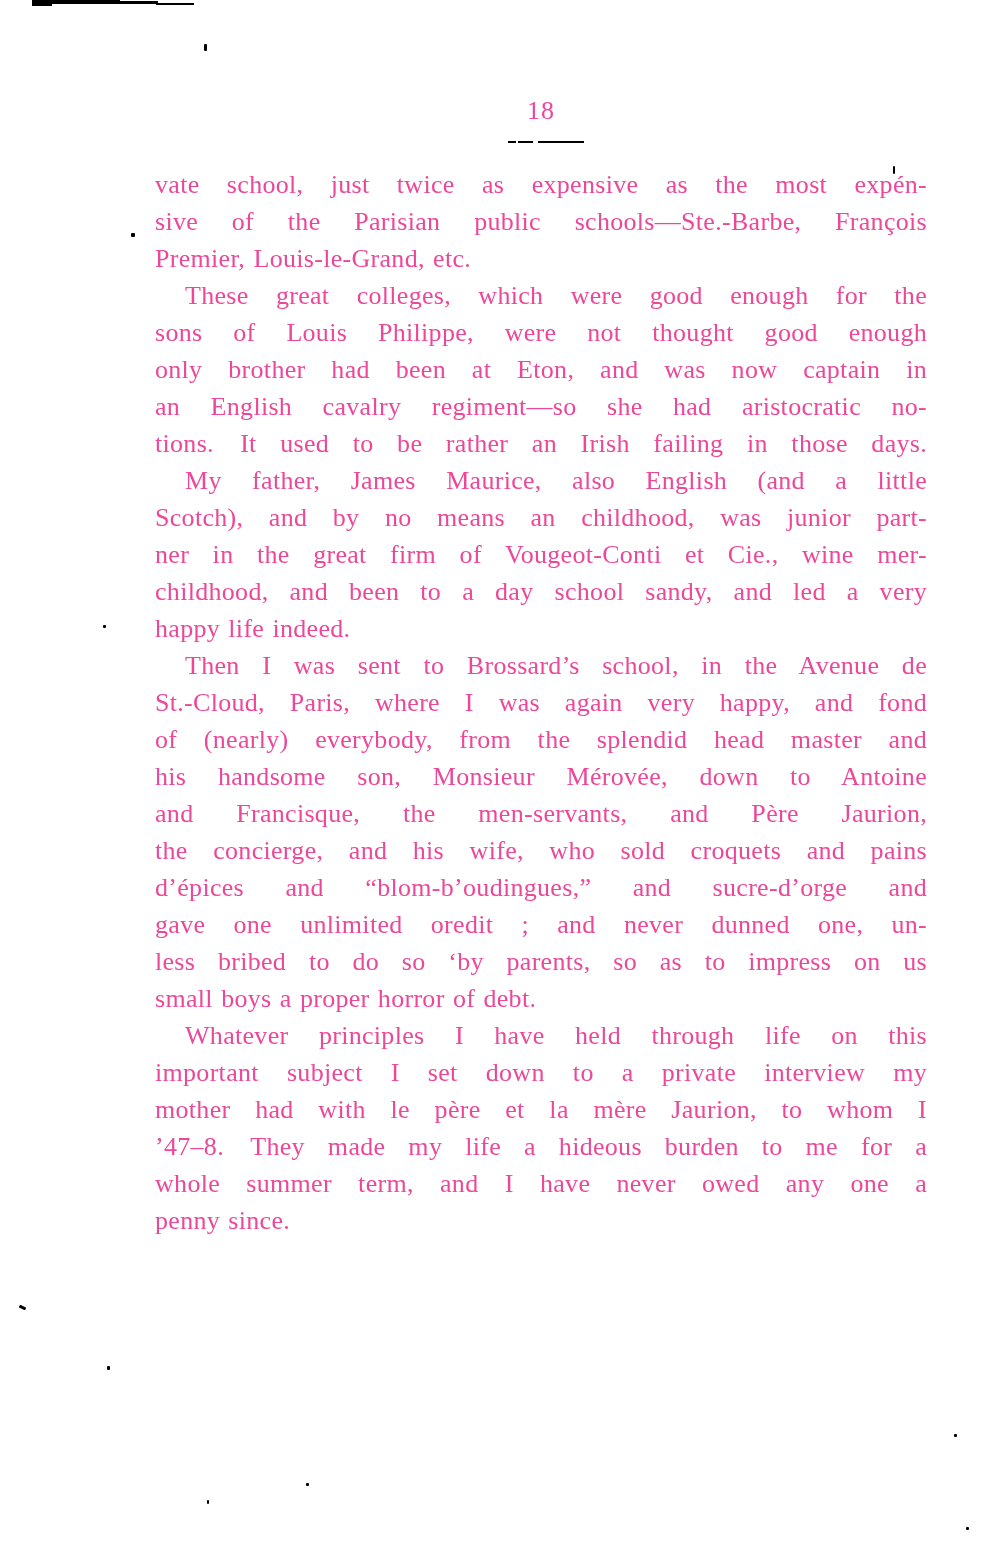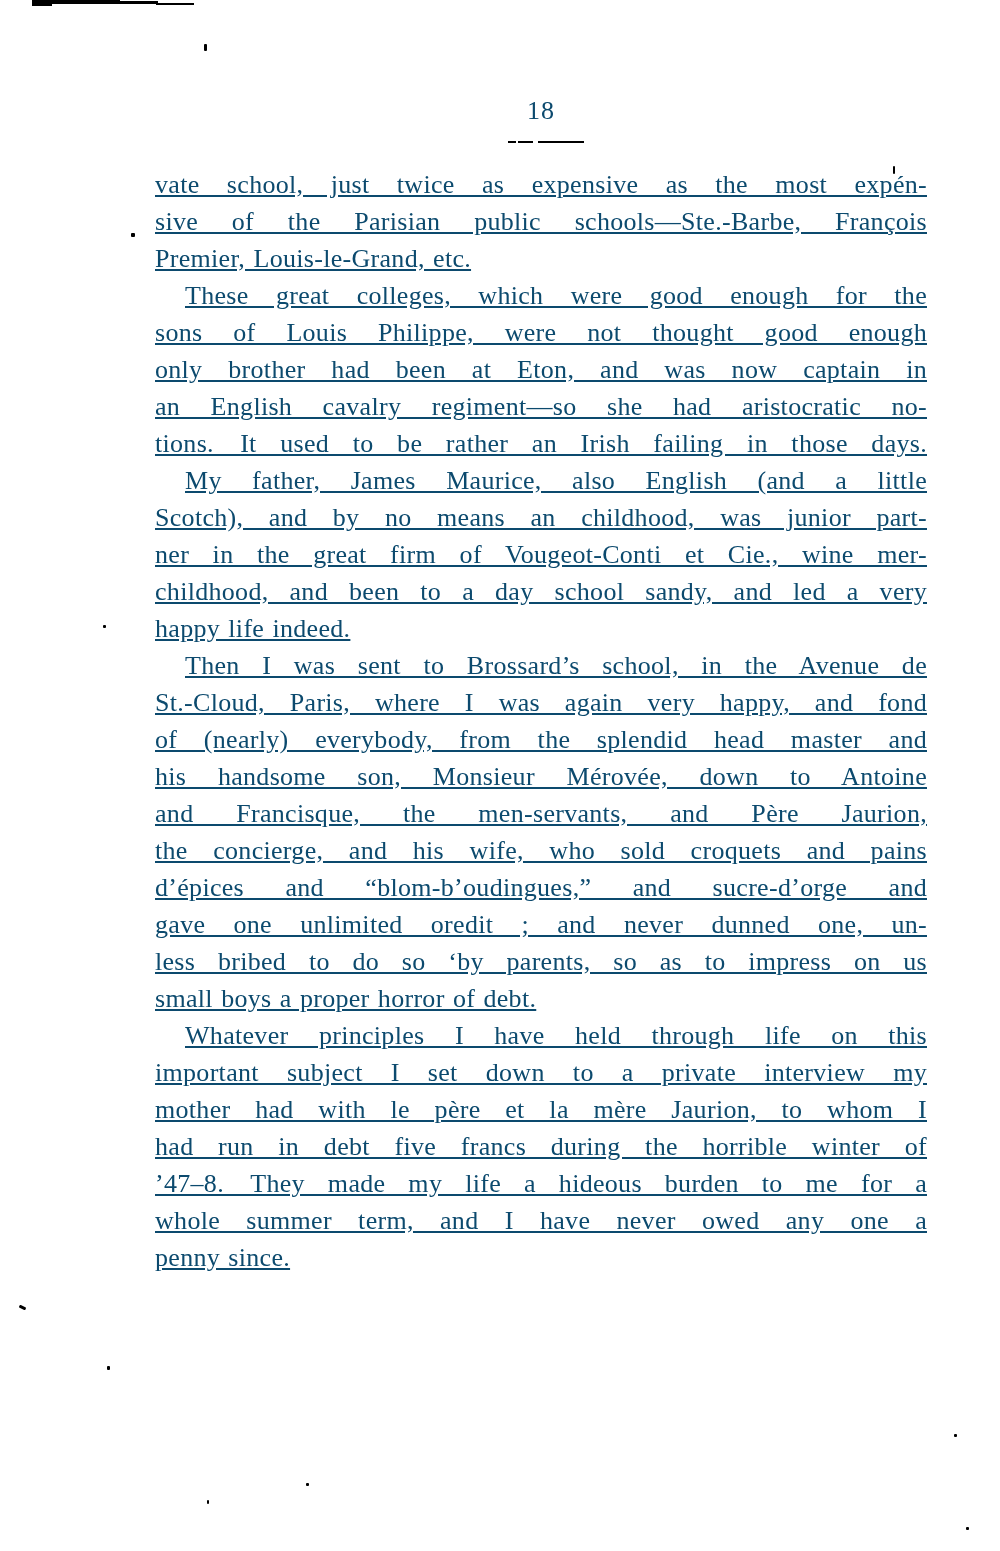--- a/index.html
+++ b/index.html
@@ -7,21 +7,21 @@
     padding: 0;
     background: #ffffff;
   }
   #page {
     position: relative;
     width: 1000px;
     height: 1551px;
     background: #ffffff;
     overflow: hidden;
     font-family: "Liberation Serif", "DejaVu Serif", serif;
-    color: #0c4a6e;
+    color: #ec4899;
   }
   
   .artifact { position: absolute; background: #000; }
   #bar1 { left: 32px;  top: 0;   width: 20px; height: 6px; }
   #bar2 { left: 50px;  top: 0;   width: 70px; height: 4px; }
   #bar3 { left: 118px; top: 1px; width: 40px; height: 3px; }
   #bar4 { left: 156px; top: 3px; width: 38px; height: 2px; }
   
   .speck { position: absolute; background: #000; border-radius: 1px; }
   
@@ -45,21 +45,21 @@
       #000 13% 33%, transparent 33% 40%,
       #000 40% 100%);
   }
   
   #text-block {
     position: absolute;
     left: 155px;
     top: 166px;
     width: 772px;
   }
-  .paragraph { margin: 0; padding: 0; text-decoration: underline; }
+  .paragraph { margin: 0; padding: 0; }
   .line {
     height: 37px;
     line-height: 37px;
     font-size: 26px;
     letter-spacing: 0.3px;
     word-spacing: 1.5px;
     text-align: justify;
     text-align-last: justify;
   }
   .line.short { text-align-last: left; }
@@ -118,20 +118,19 @@
         <div class="line">the concierge, and his wife, who sold croquets and pains</div>
         <div class="line">d’épices and “blom-b’oudingues,” and sucre-d’orge and</div>
         <div class="line">gave one unlimited oredit ; and never dunned one, un-</div>
         <div class="line">less bribed to do so ‘by parents, so as to impress on us</div>
         <div class="line short">small boys a proper horror of debt.</div>
       </div>
       <div class="paragraph">
         <div class="line indent">Whatever principles I have held through life on this</div>
         <div class="line">important subject I set down to a private interview my</div>
         <div class="line">mother had with le père et la mère Jaurion, to whom I</div>
-        <div class="line">had run in debt five francs during the horrible winter of</div>
         <div class="line">’47–8. They made my life a hideous burden to me for a</div>
         <div class="line">whole summer term, and I have never owed any one a</div>
         <div class="line short">penny since.</div>
       </div>
     </div>
 
 </div>
 
 </body></html>

